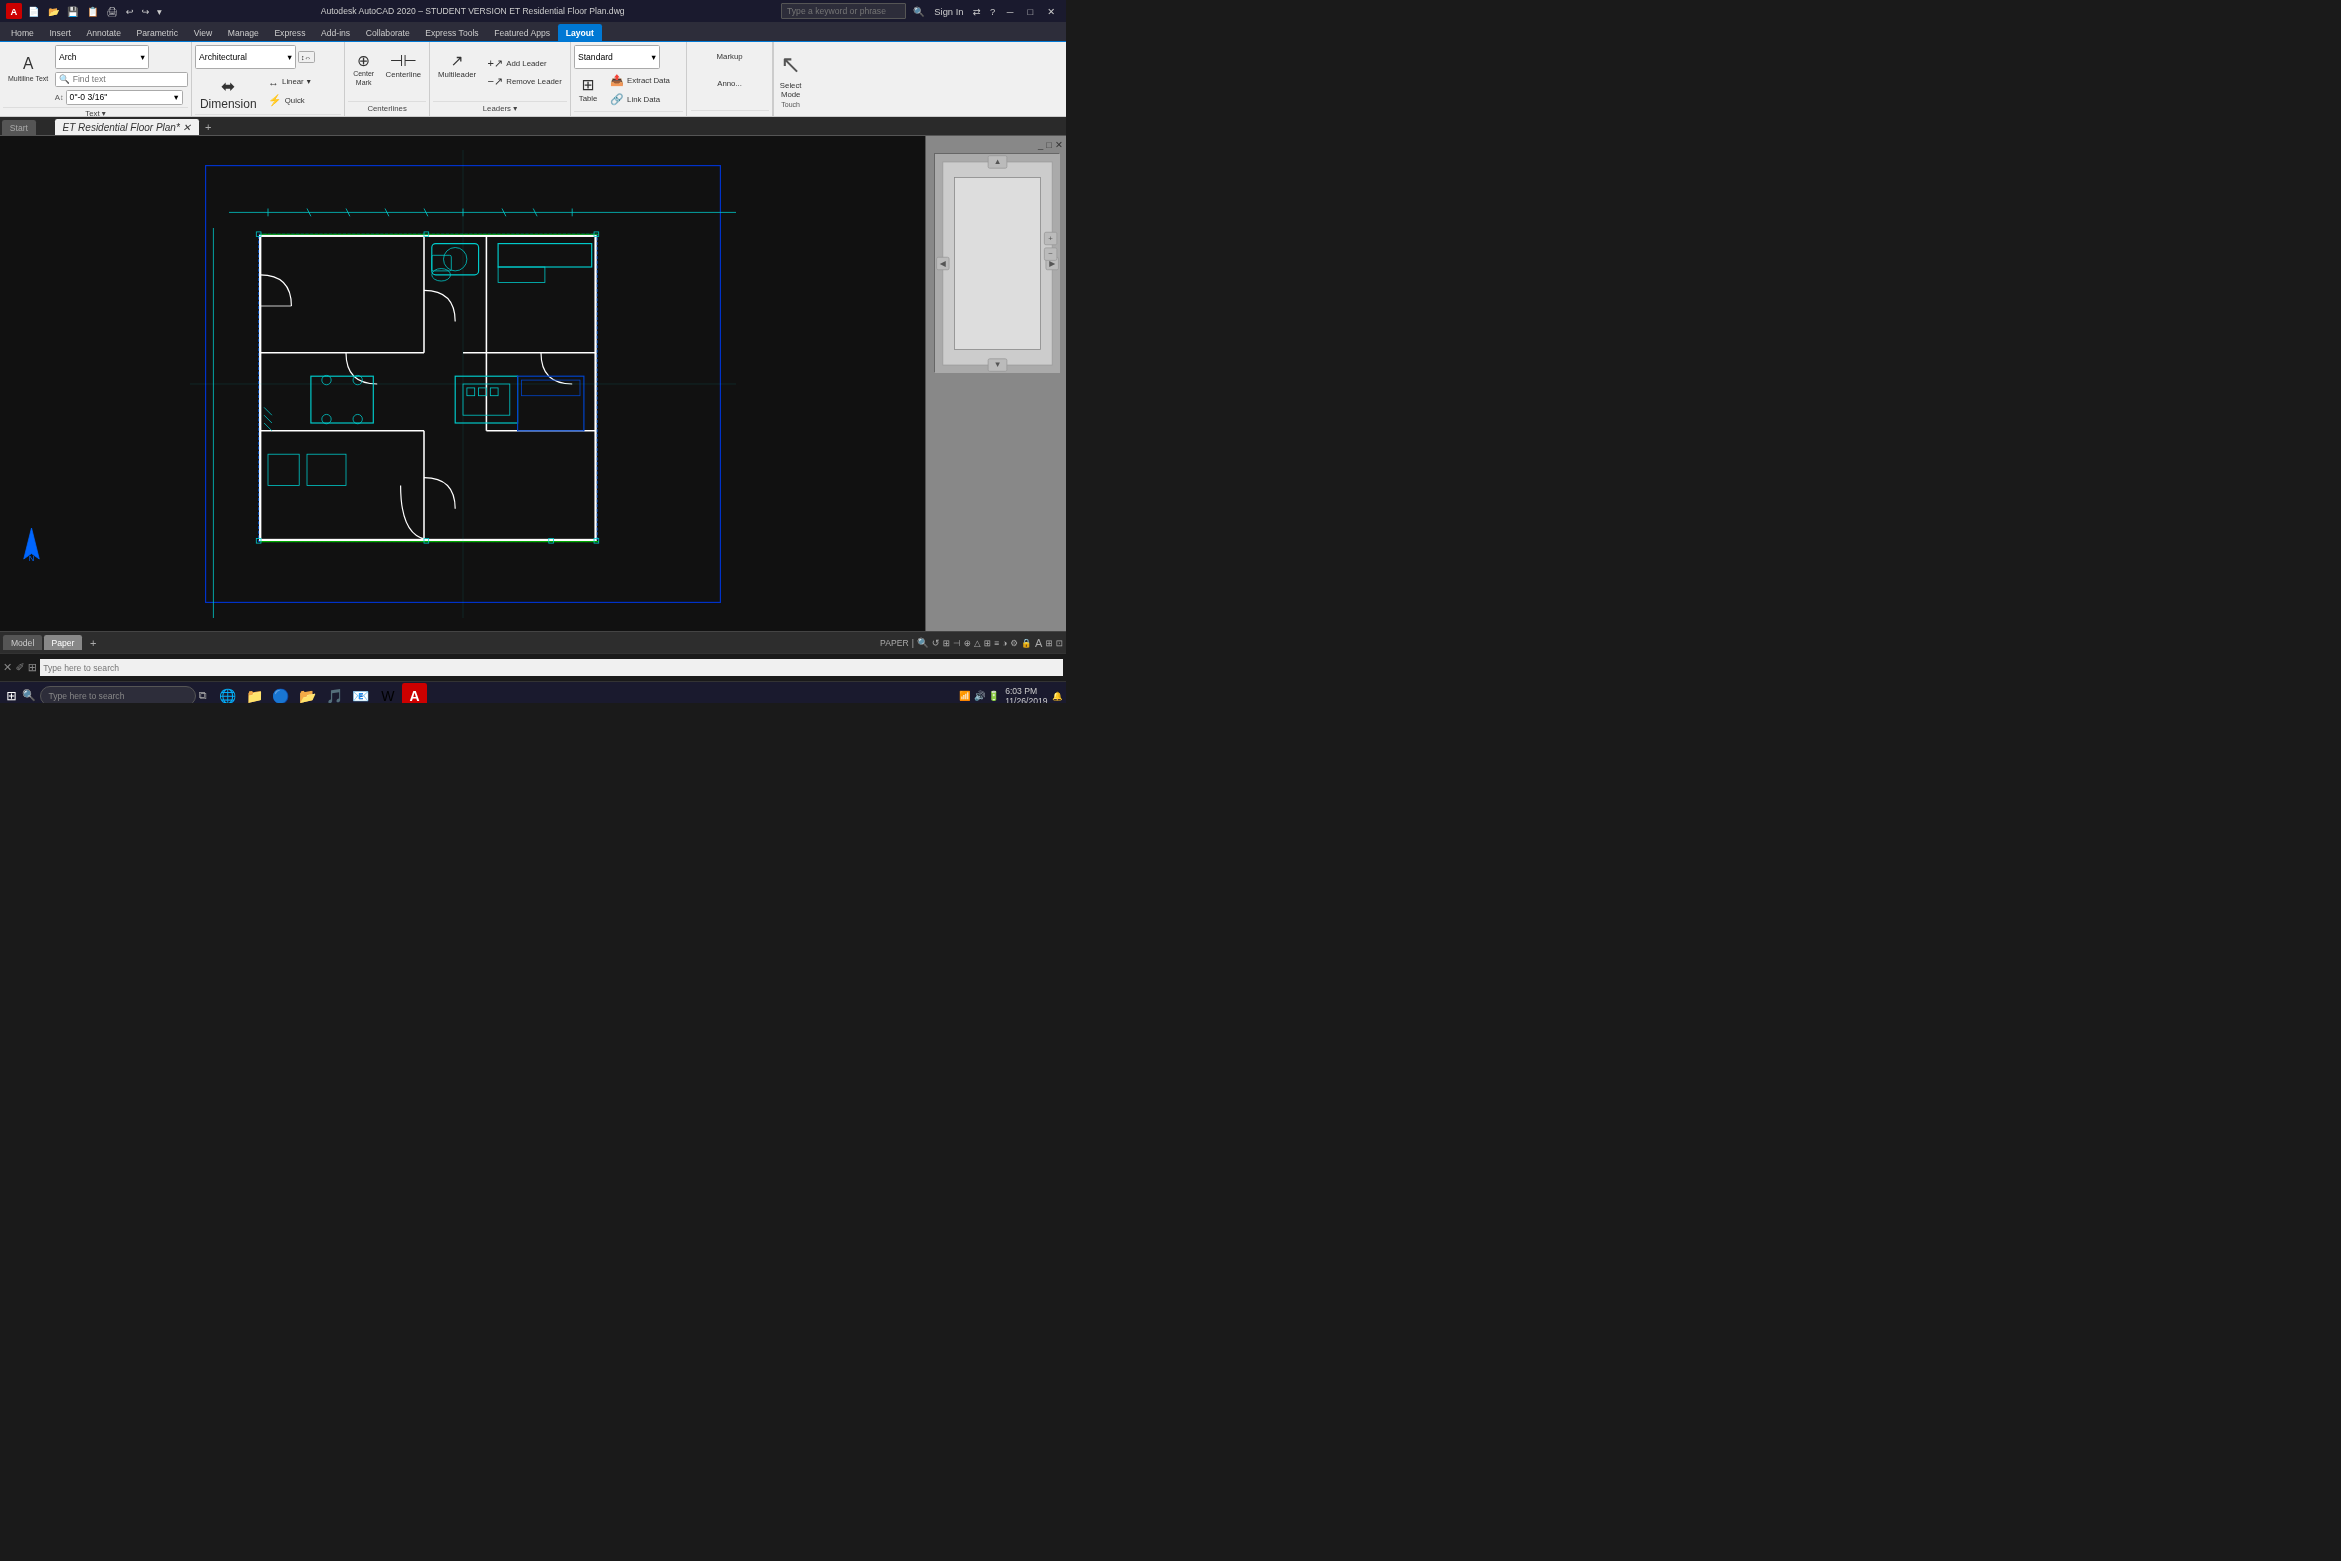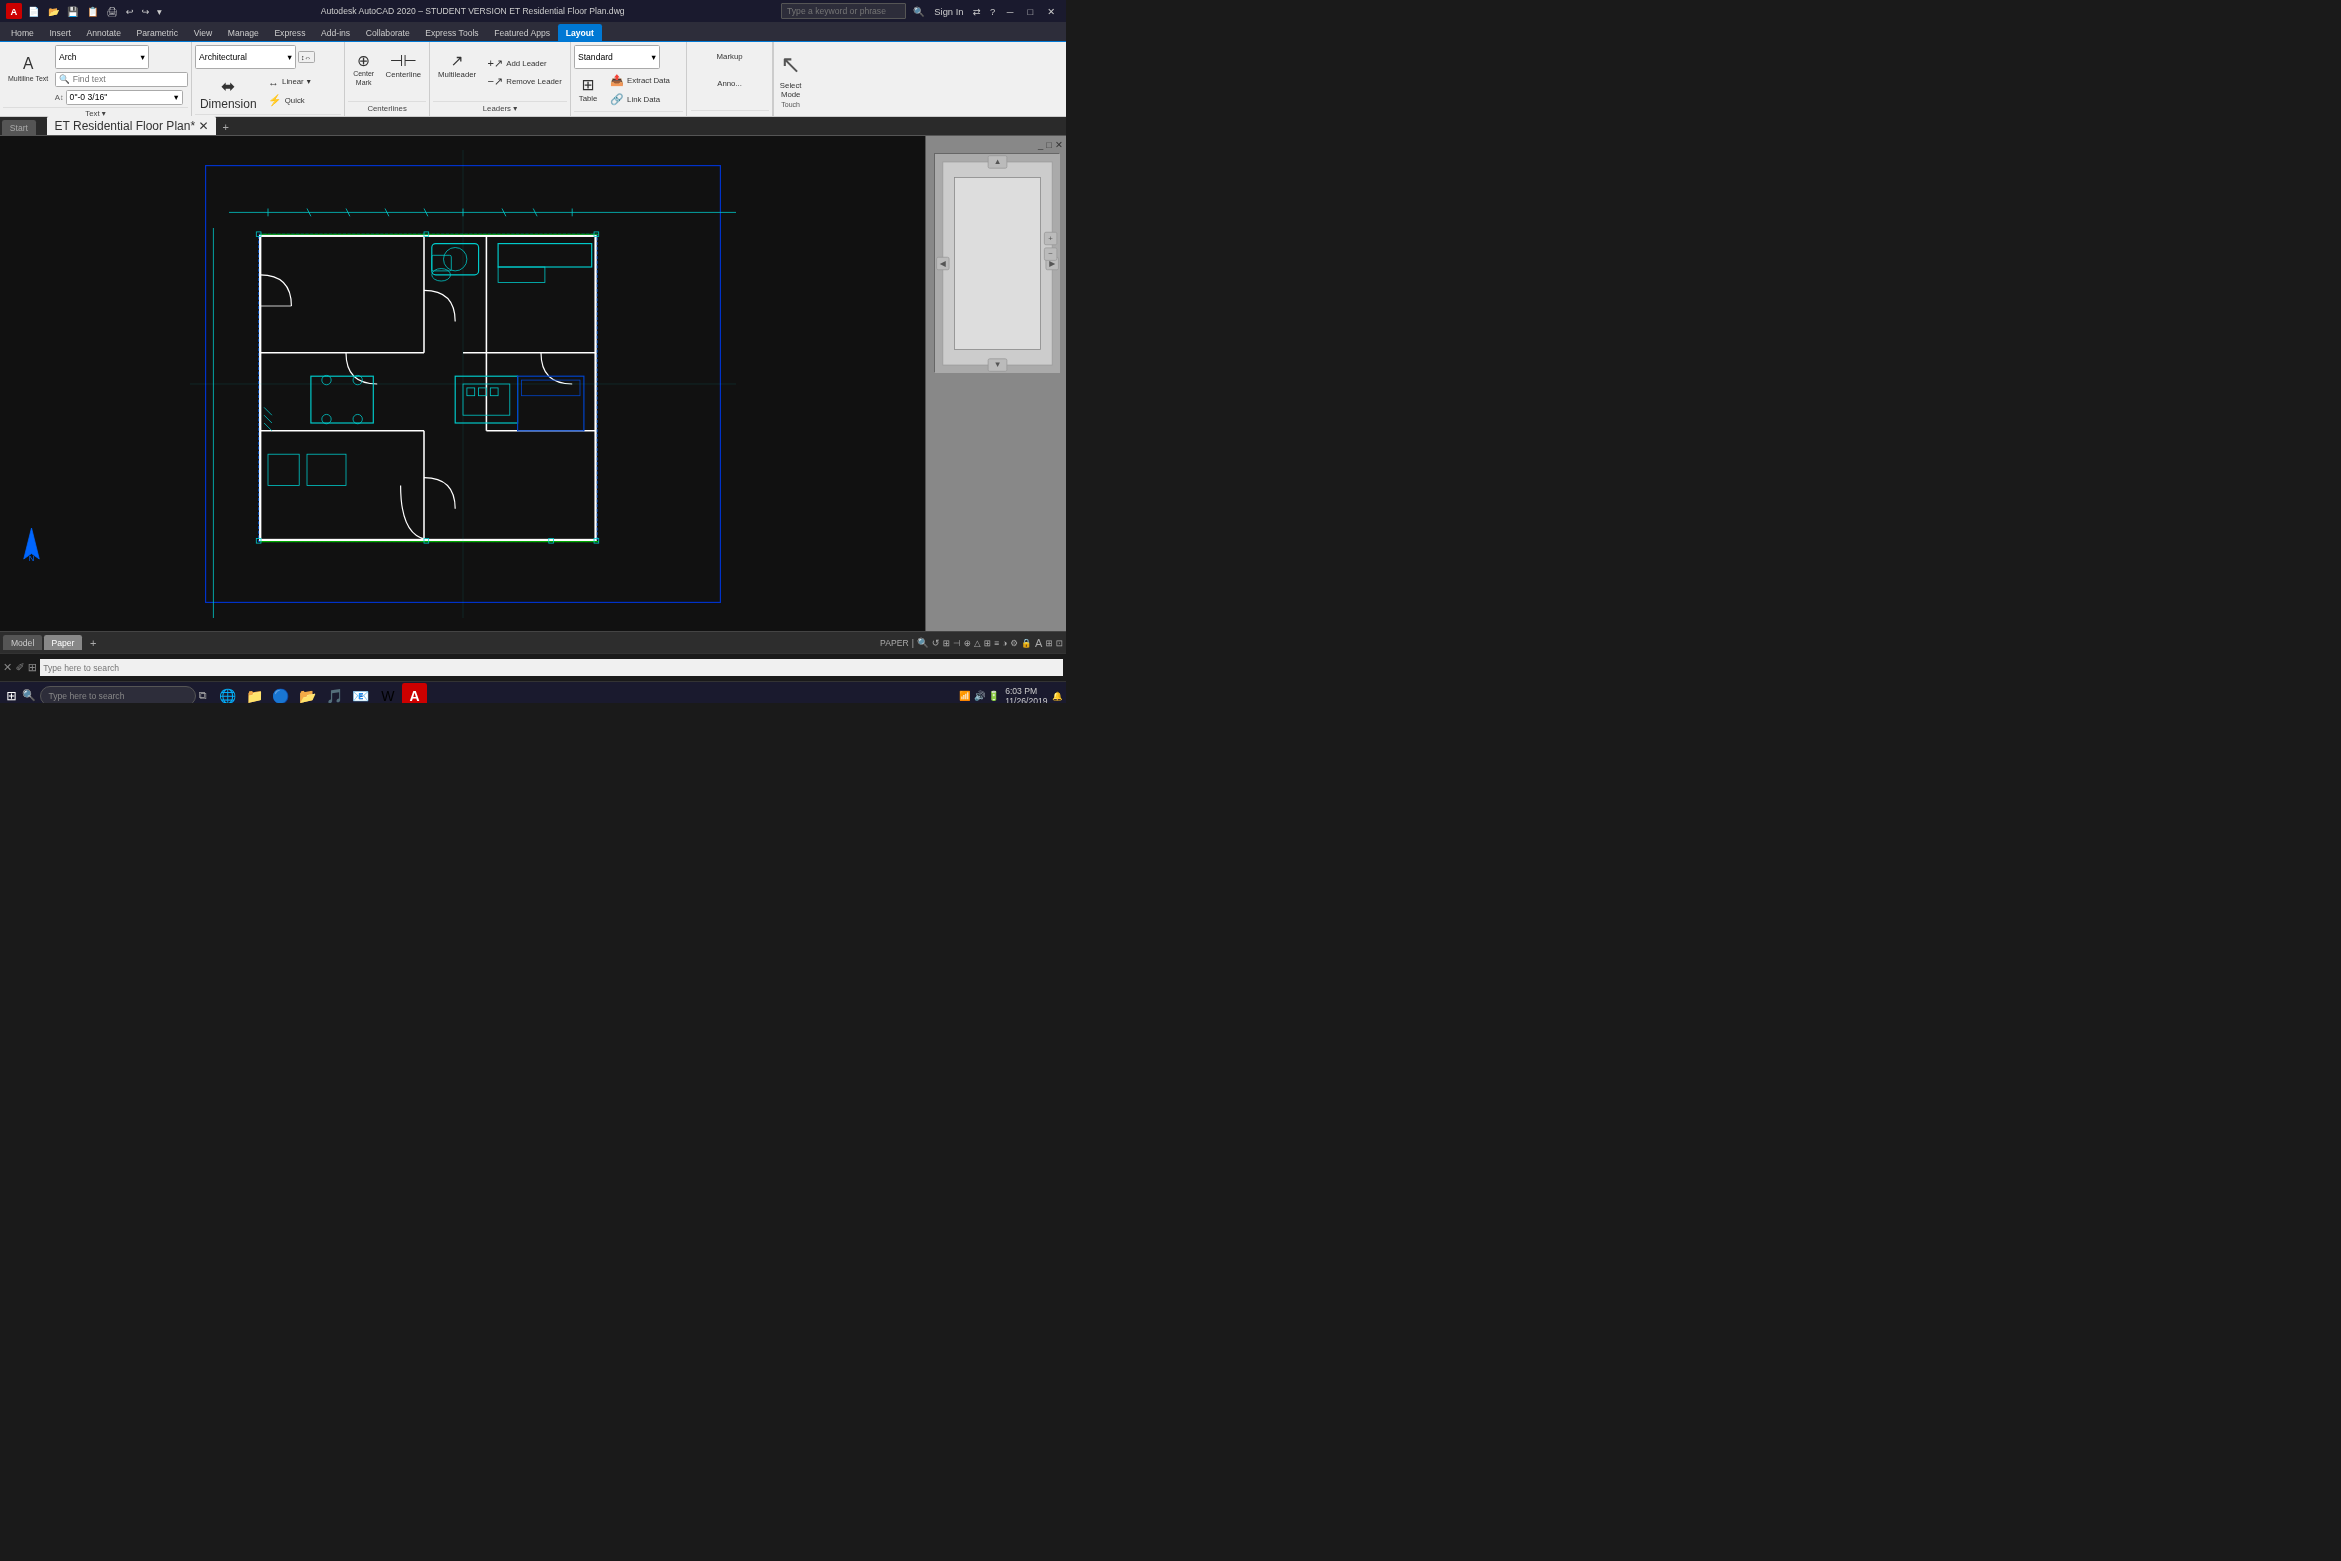--- a/index.html
+++ b/index.html
@@ -513,21 +513,21 @@
     <div style="font-size:7.8px; text-align:center; color:#333; margin-top:1.6px;">Select<br>Mode</div>
     <div style="font-size:7px; color:#555; margin-top:1.6px;">Touch</div>
   </div>
 
 </div>
 
 <div style="display:flex; flex-direction:column; height: calc(703px - 22px - 20px - 75px - 28px - 22px - 22px);">
 
   <div style="background:#2a2a2a; height:19px; display:flex; align-items:flex-end; padding-left:2px; border-bottom:0.8px solid #555;">
     <div style="padding:2.3px 7.8px; background:#555; color:#aaa; cursor:pointer; font-size:8.6px; border-radius:2.3px 2.3px 0 0;">Start</div>
-    <div style="padding:2.3px 7.8px; background:#f0f0f0; color:#333; cursor:pointer; font-size:12px; border-radius:2.3px 2.3px 0 0; margin-left:11px;">ET Residential Floor Plan* ✕</div>
+    <div style="padding:2.3px 7.8px; background:#f0f0f0; color:#333; cursor:pointer; font-size:10px; border-radius:2.3px 2.3px 0 0; margin-left:19px;font-style:italic;">ET Residential Floor Plan* ✕</div>
     <div style="padding:2.3px 6.2px; color:#aaa; cursor:pointer; font-size:11px;">+</div>
   </div>
 
   <div style="display:flex; flex:1; overflow:hidden;">
 
     <div id="canvas-area" style="flex:1; background:#111; position:relative;">
 
       <svg id="floor-plan" width="546" height="468" viewBox="0 0 700 600">
 
         <rect x="20" y="20" width="660" height="560" fill="none" stroke="#0033cc" stroke-width="1.5"></rect>

